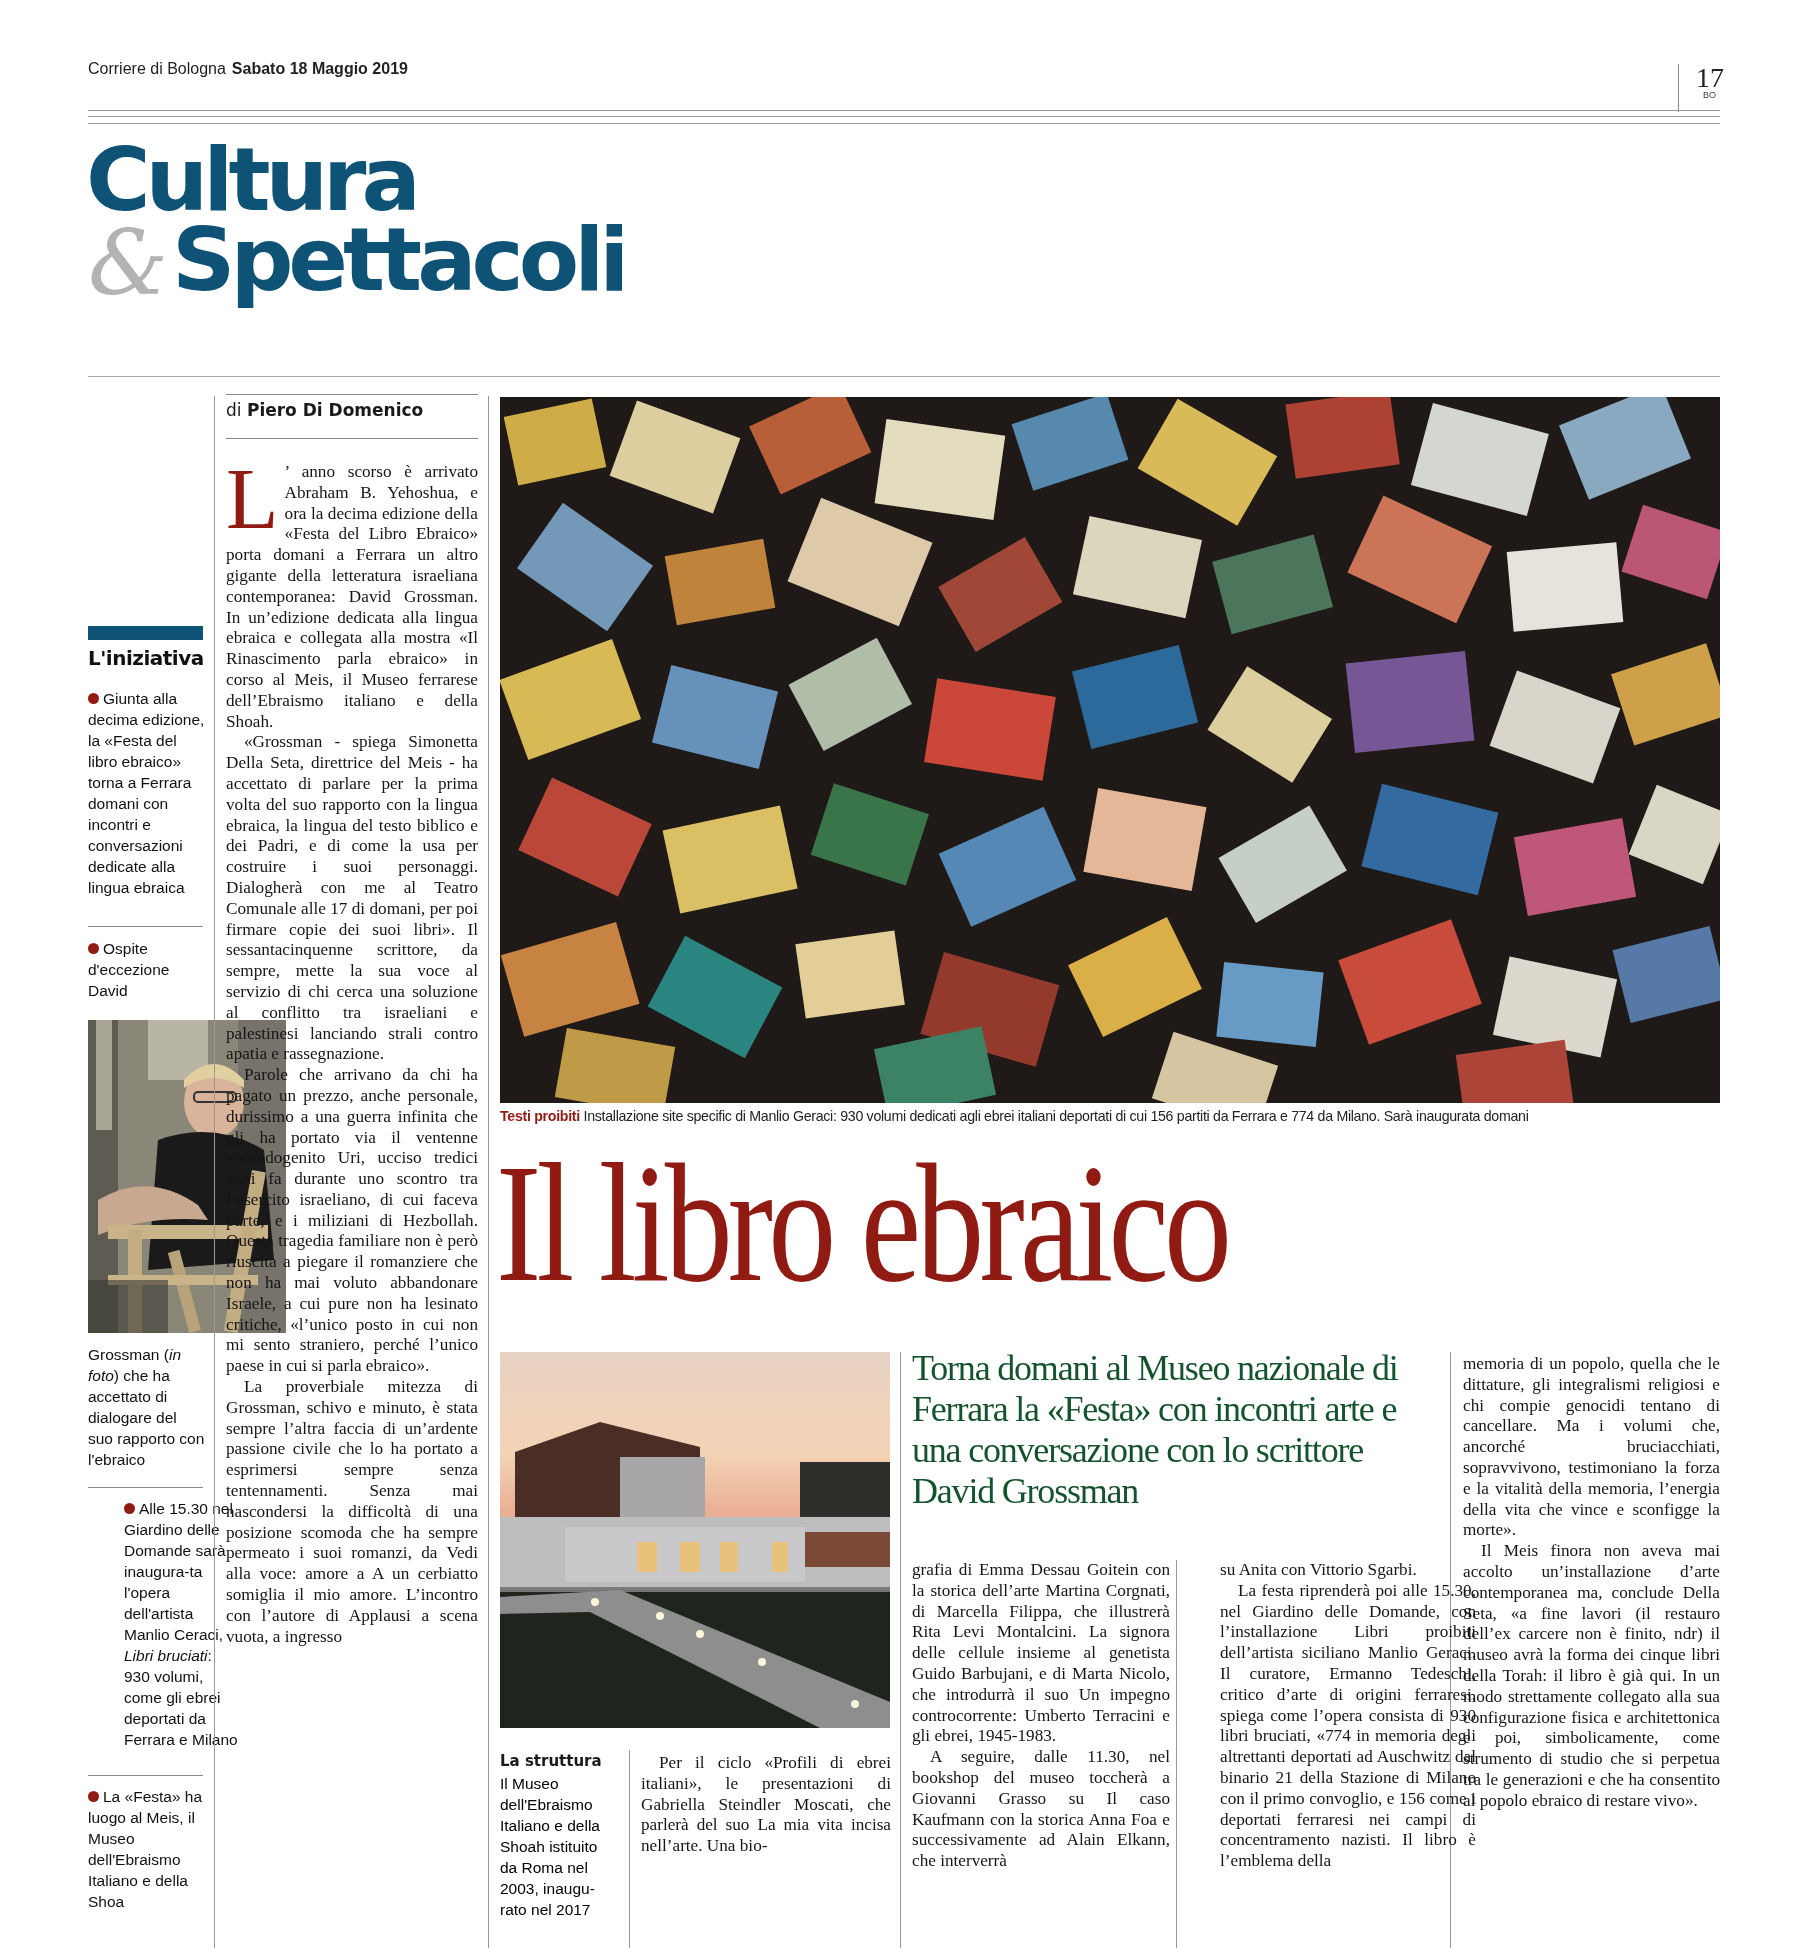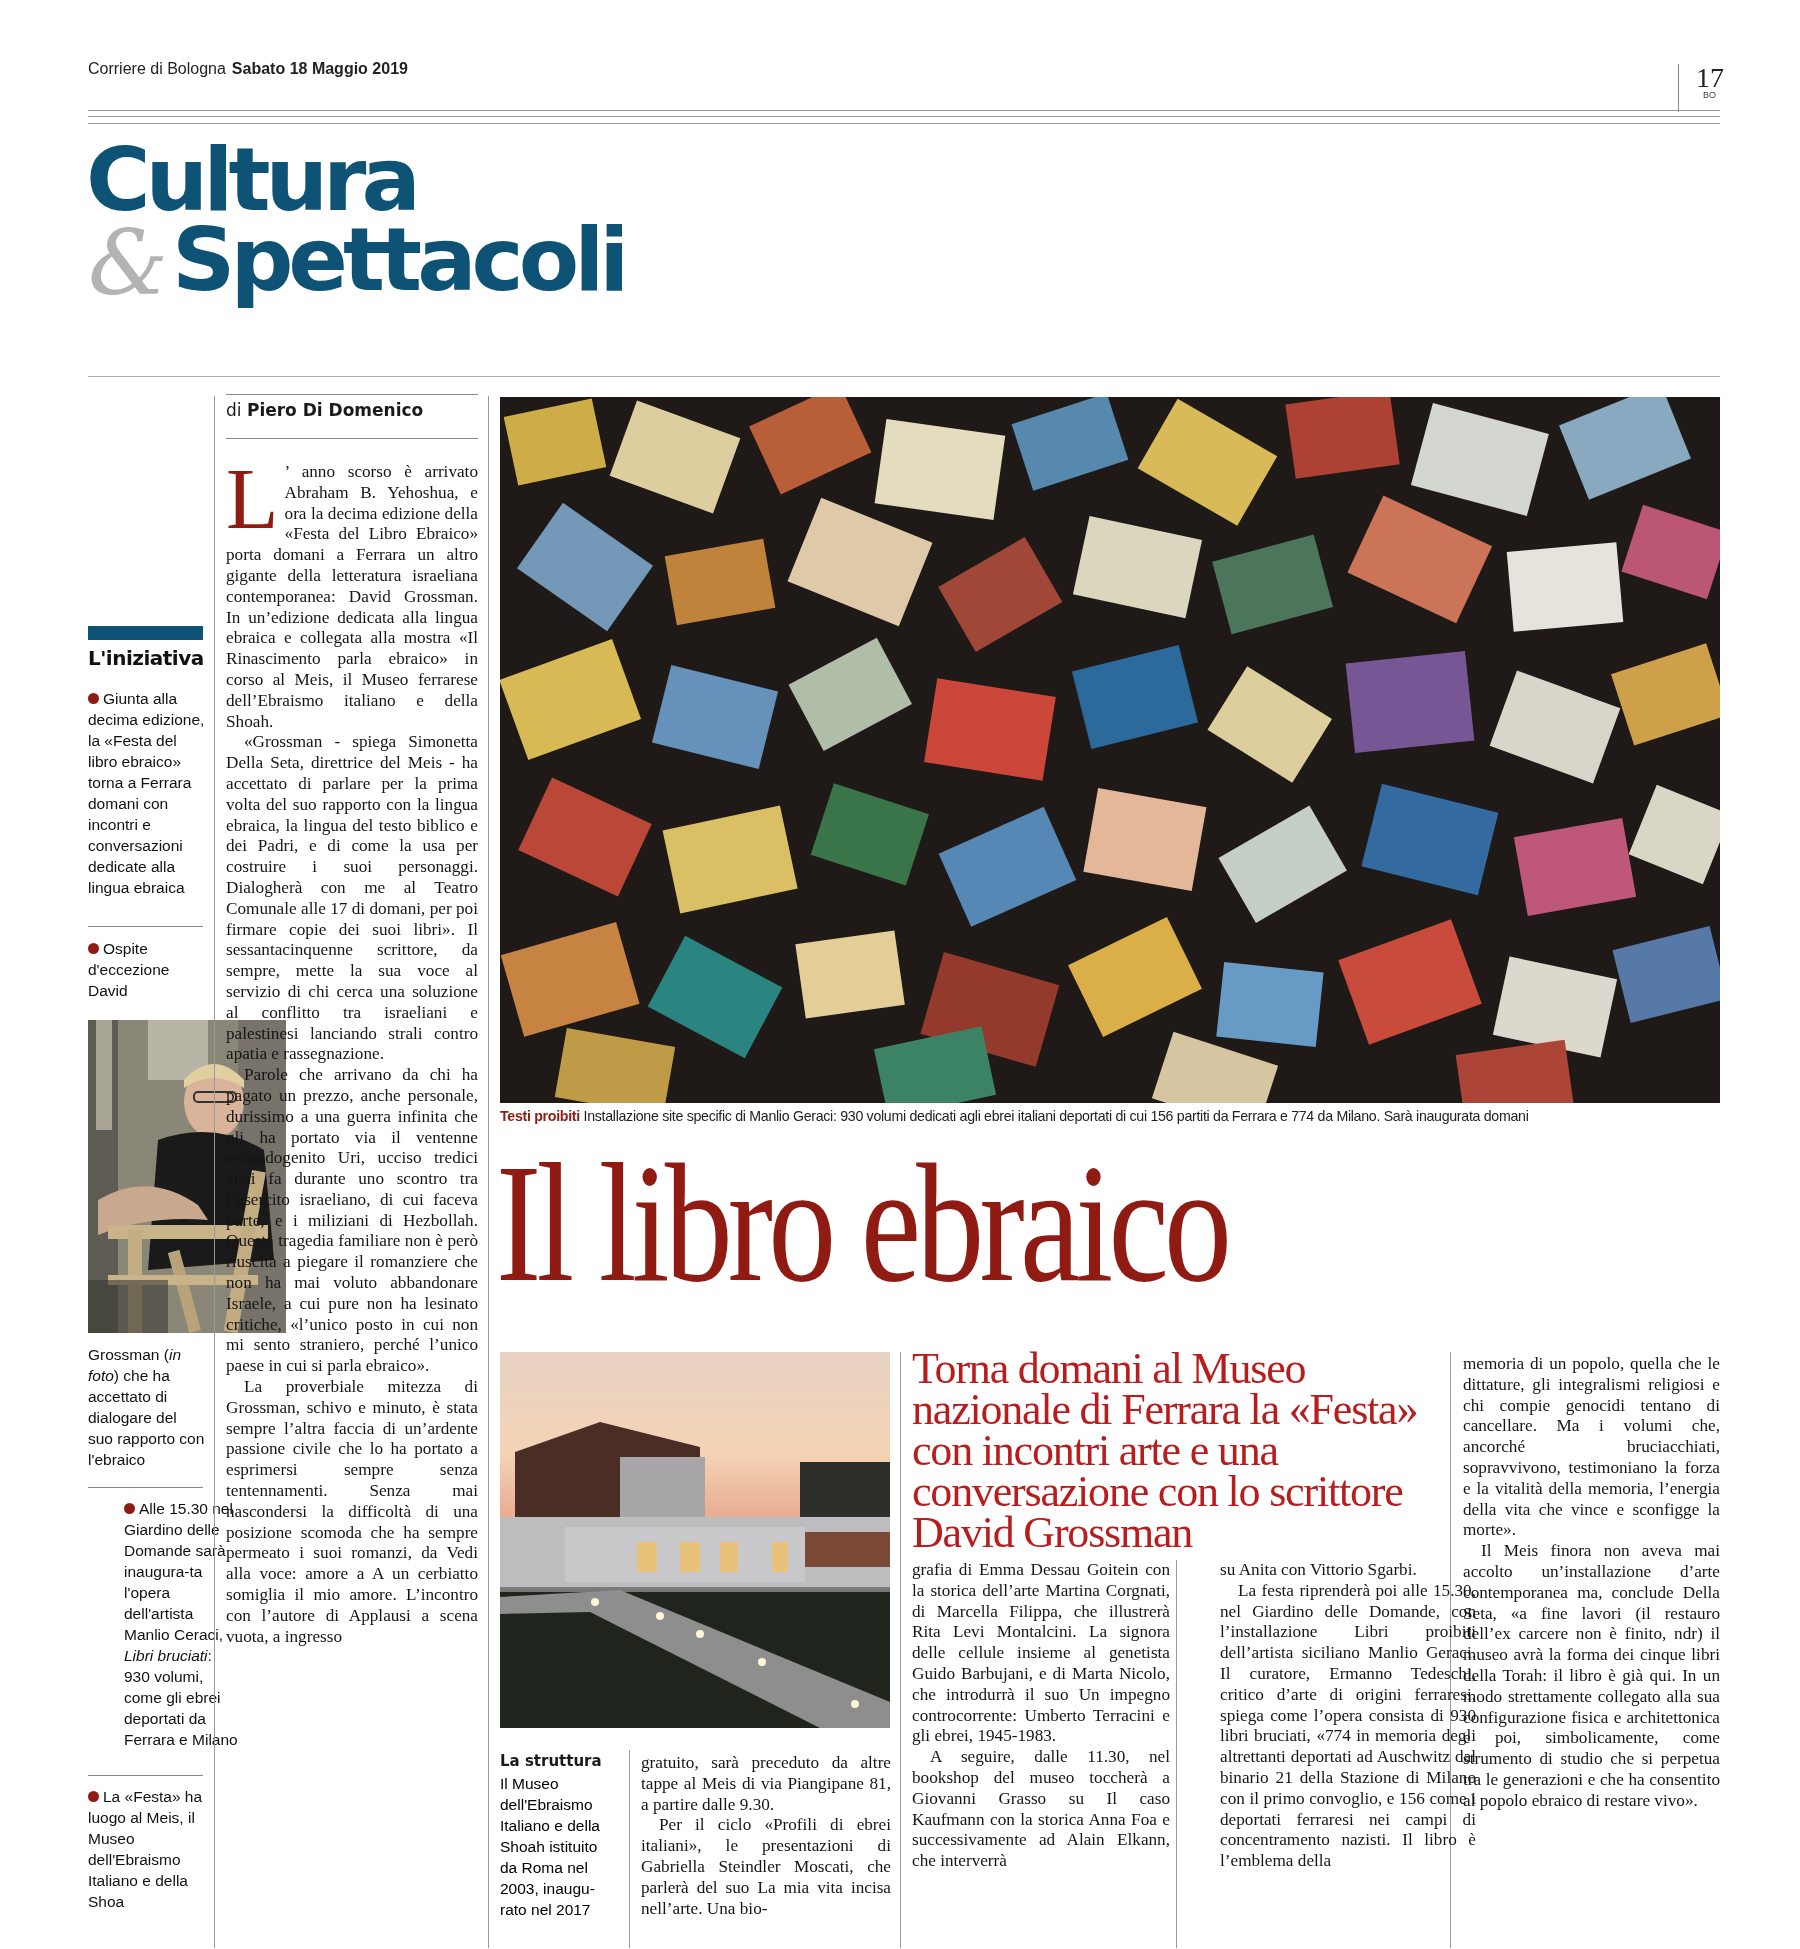--- a/index.html
+++ b/index.html
@@ -50,21 +50,21 @@
   
   .photo-books { left:500px; top:397px; width:1220px; height:706px; overflow:hidden; background:#1c1714; }
   .caption-books { left:500px; top:1108px; width:1220px; font-family:"Liberation Sans", sans-serif; font-size:14.2px; color:#222; white-space:nowrap; letter-spacing:-0.3px; }
   .caption-books b { color:#8f1b13; font-weight:bold; }
 
   .headline { left:496px; top:1138px; font-family:"Liberation Serif", serif; font-size:170px; color:#8f1b13; line-height:1; letter-spacing:-6px; transform:scaleX(0.8); transform-origin:left top; white-space:nowrap; }
 
   .photo-museum { left:500px; top:1352px; width:390px; height:376px; overflow:hidden;
     background:linear-gradient(180deg,#e9c9b1 0%,#f0d7c0 20%,#c5a696 35%,#3b3a3d 48%,#8f8e8f 60%,#262a24 75%,#1e231c 100%); }
 
-  .subhead { left:912px; top:1348px; width:530px; font-family:"Liberation Serif", serif; font-size:44px; line-height:41px; color:#b91c1c; letter-spacing:-1.2px; }
+  .subhead { left:912px; top:1348px; width:530px; font-family:"Liberation Serif", serif; font-size:36px; line-height:41px; color:#14532d; letter-spacing:-1.2px; }
 
   .caption-museum-title { left:500px; top:1752px; font-family:"DejaVu Sans", sans-serif; font-weight:bold; font-size:15px; }
   .caption-museum { left:500px; top:1773px; width:118px; font-family:"Liberation Sans", sans-serif; font-size:15.5px; line-height:21px; color:#000000; }
 </style>
 </head>
 <body>
 
 <div class="abs masthead">
   <span>Corriere di Bologna</span><span class="date">Sabato 18 Maggio 2019</span>
 </div>
@@ -221,21 +221,20 @@
     <circle cx="355" cy="352" r="4" fill="#fff6d8"></circle>
   </svg>
 </div>
 
 <div class="abs subhead">Torna domani al Museo nazionale di Ferrara la «Festa» con incontri arte e una conversazione con lo scrittore David Grossman</div>
 
 <div class="abs caption-museum-title">La struttura</div>
 <div class="abs caption-museum">Il Museo dell'Ebraismo Italiano e della Shoah istituito da Roma nel 2003, inaugu-rato nel 2017</div>
 
 <div class="col-text" style="left:641px; top:1753px; width:250px; height:194px; overflow:hidden;">
-  <p class="noindent">gratuito, sarà preceduto da altre tappe al Meis di via Piangipane 81, a partire dalle 9.30.</p>
   <p>Per il ciclo «Profili di ebrei italiani», le presentazioni di Gabriella Steindler Moscati, che parlerà del suo La mia vita incisa nell’arte. Una bio-</p>
 </div>
 
 <div class="col-text" style="left:912px; top:1560px; width:258px; height:387px; overflow:hidden;">
   <p class="noindent">grafia di Emma Dessau Goitein con la storica dell’arte Martina Corgnati, di Marcella Filippa, che illustrerà Rita Levi Montalcini. La signora delle cellule insieme al genetista Guido Barbujani, e di Marta Nicolo, che introdurrà il suo Un impegno controcorrente: Umberto Terracini e gli ebrei, 1945-1983.</p>
   <p>A seguire, dalle 11.30, nel bookshop del museo toccherà a Giovanni Grasso su Il caso Kaufmann con la storica Anna Foa e successivamente ad Alain Elkann, che interverrà</p>
 </div>
 
 <div class="col-text" style="left:1188px; top:1560px; width:256px; height:387px; overflow:hidden;margin-left:32px;">
   <p class="noindent">su Anita con Vittorio Sgarbi.</p>

